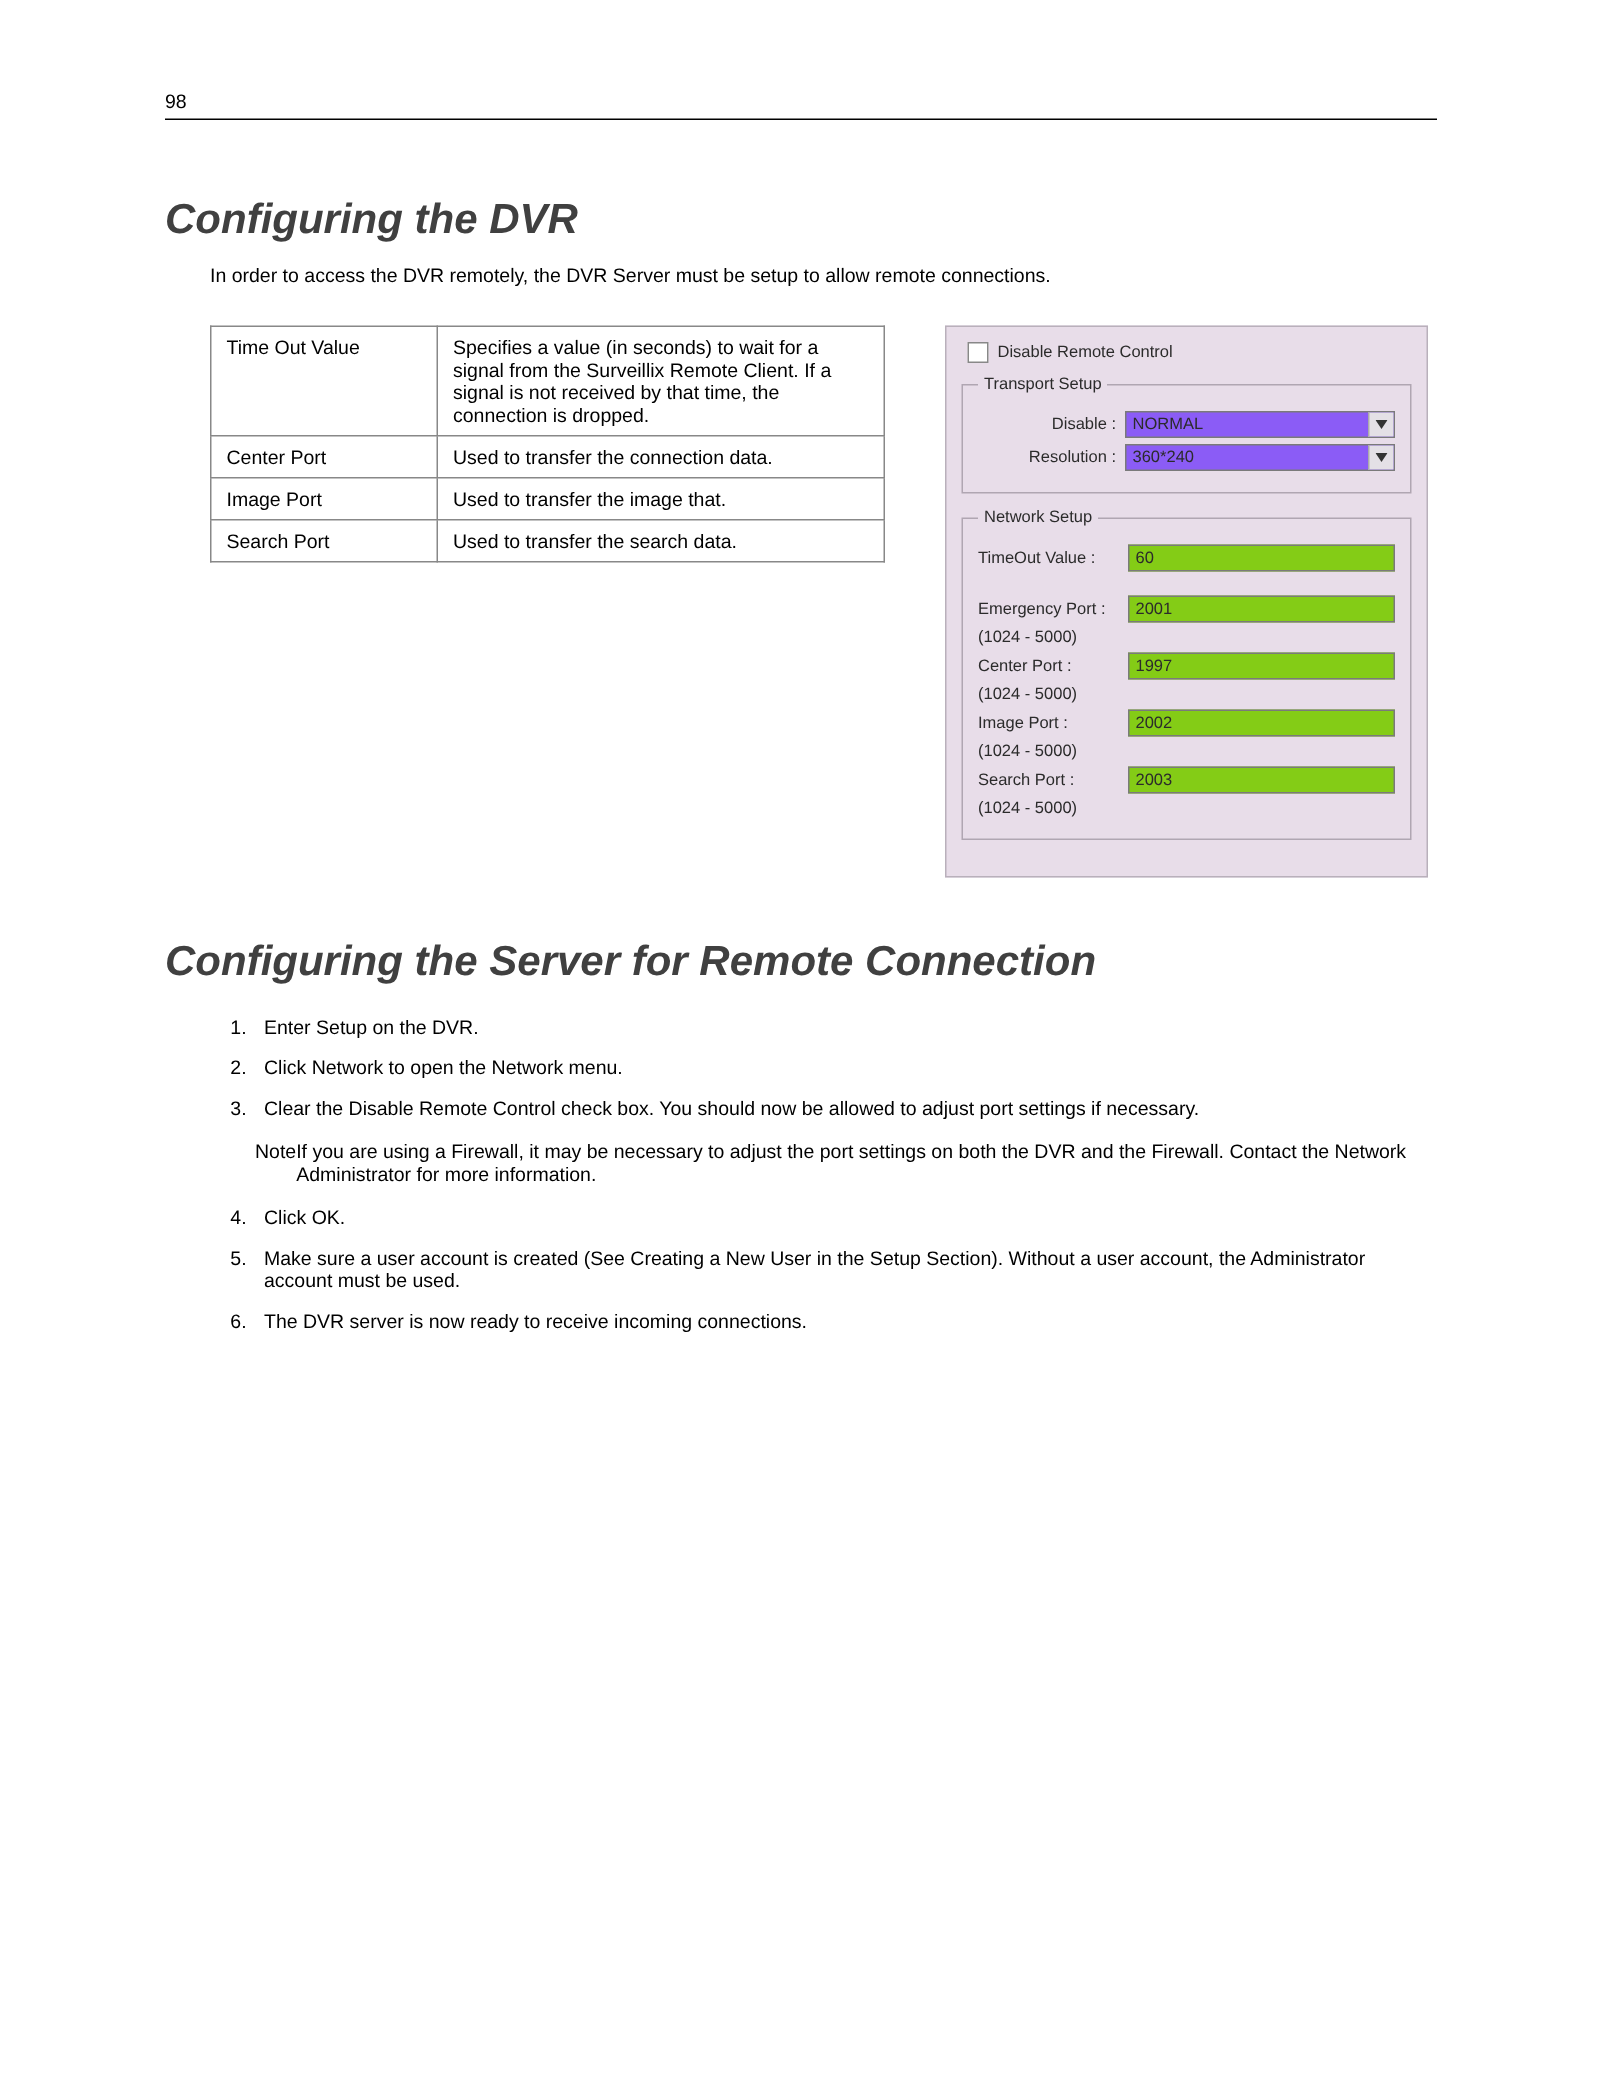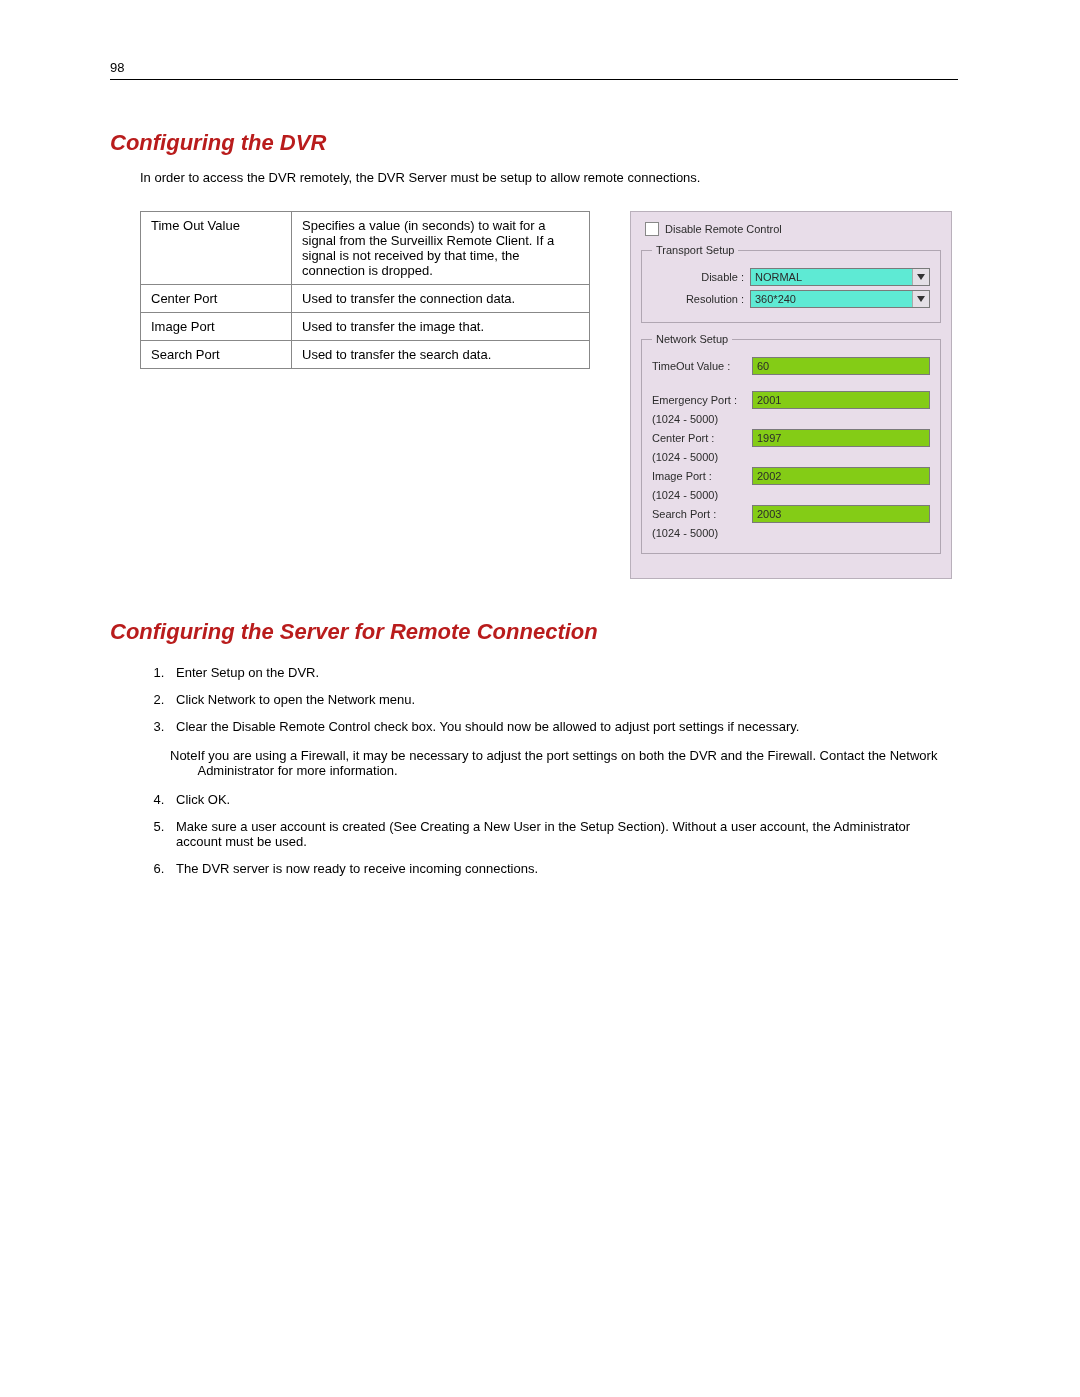--- a/index.html
+++ b/index.html
@@ -20,22 +20,22 @@
     margin-bottom: 4px;
   }
   .top-rule {
     border: none;
     border-top: 1.5px solid #000;
     margin: 0 0 50px 0;
   }
   h2.section {
     font-style: italic;
     font-weight: bold;
-    font-size: 22px;
-    color: #b91c1c;
+    font-size: 28px;
+    color: #404040;
     margin: 0 0 14px 0;
   }
   .intro {
     font-size: 13px;
     margin: 0 0 26px 30px;
   }
   .two-col {
     display: flex;
     align-items: flex-start;
     gap: 40px;
@@ -99,21 +99,21 @@
     padding-right: 6px;
   }
   .dlg-row .lbl-left {
     width: 100px;
     text-align: left;
   }
   .dlg-select {
     flex: 1;
     display: flex;
     align-items: center;
-    background: #5eead4;
+    background: #8b5cf6;
     border: 1px solid #7a7a7a;
     height: 18px;
     padding: 0 0 0 4px;
     box-sizing: border-box;
     position: relative;
     text-align: center;
   }
   .dlg-select .arrow {
     width: 16px;
     height: 16px;

